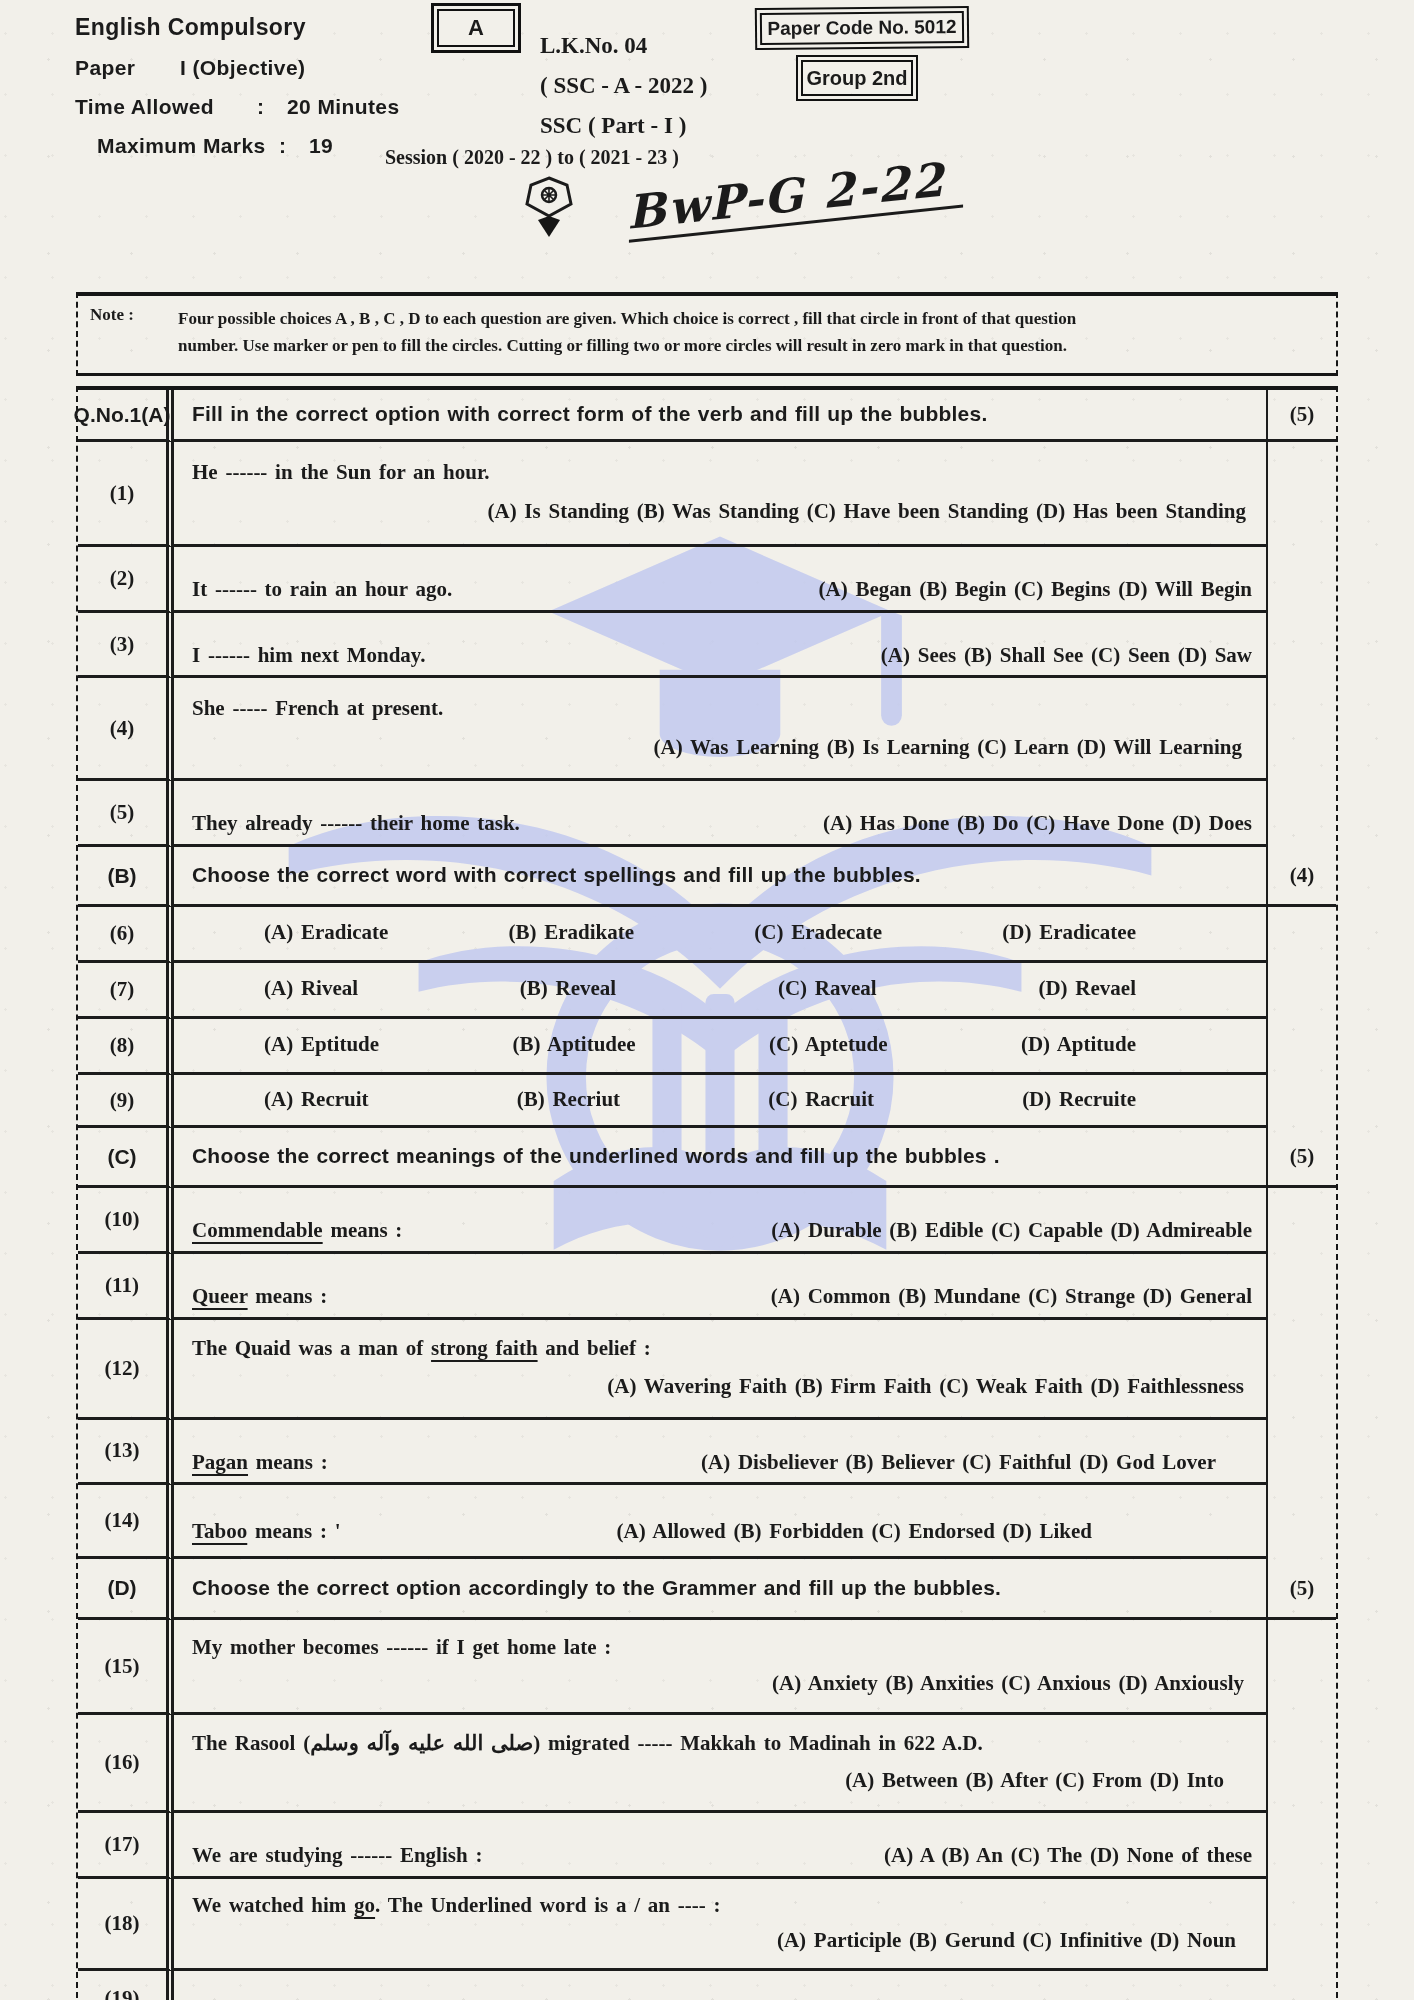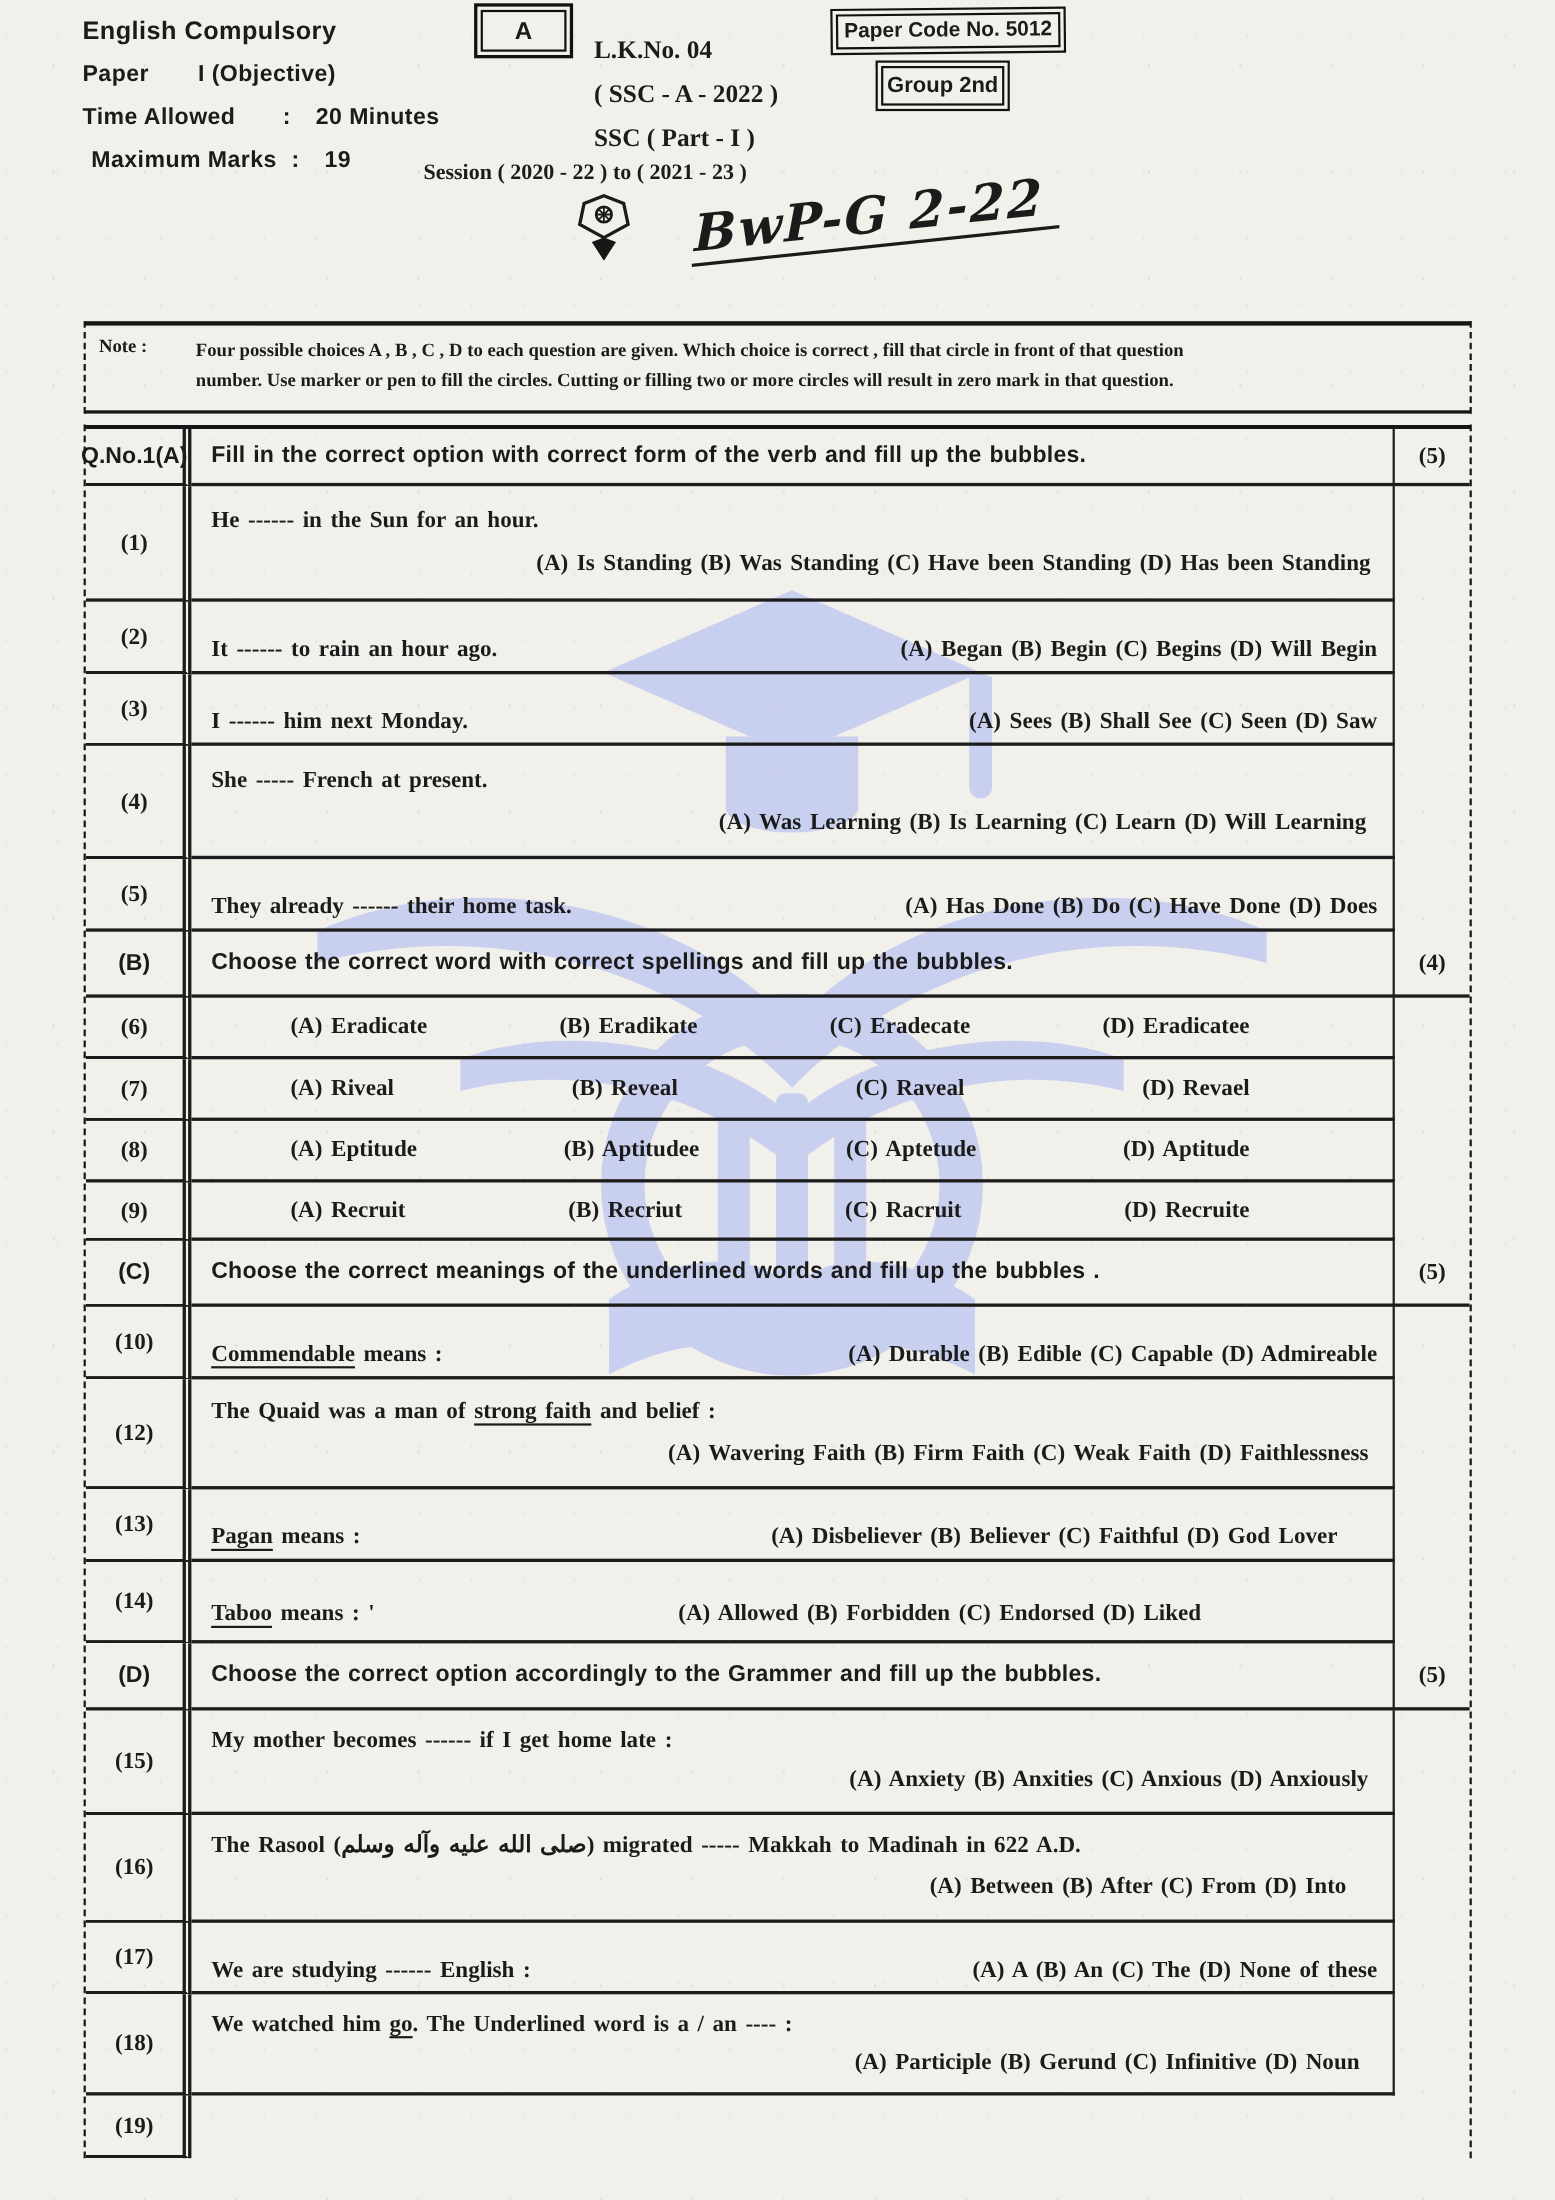--- a/index.html
+++ b/index.html
@@ -14,21 +14,21 @@
     font-family:"Liberation Serif","DejaVu Serif",serif;
   }
 
   
   .hdr-left{position:absolute; left:75px; top:14px; z-index:2;}
   .hl-row{display:grid; margin-bottom:15px; font-weight:700; font-size:21px;
           font-family:"Liberation Sans","DejaVu Sans",sans-serif; letter-spacing:.4px;}
   .hl-title{font-size:23px;}
   .row-paper{grid-template-columns:105px auto;}
   .row-3col{grid-template-columns:182px 30px auto;}
-  .row-marks{padding-left:8px;}
+  .row-marks{padding-left:8px;margin-left:14px;}
 
   .version-box{position:absolute; left:437px; top:9px; width:74px; height:34px; z-index:2;
     border:2px solid #111; box-shadow:0 0 0 3px #f2f0ea, 0 0 0 6px #111;
     display:flex; align-items:center; justify-content:center;
     font-weight:700; font-size:22px; font-family:"Liberation Sans",sans-serif;}
   .lk-block{position:absolute; left:540px; top:26px; z-index:2; font-weight:700; font-size:23px; line-height:40px;}
   .session-line{position:absolute; left:385px; top:146px; z-index:2; font-weight:700; font-size:20px;}
   .stamp{position:absolute; z-index:2; border:2px solid #111;
     box-shadow:0 0 0 3px #f2f0ea, 0 0 0 5px #111;
     display:flex; align-items:center; justify-content:center;
@@ -275,20 +275,30 @@
       <div class="qrow" style="min-height: 53px;">
         <div class="qno">(10)</div>
         <div class="qcontent">
           <div class="qline split">
             <span><span></span><span class="u">Commendable</span><span> means :</span></span>
             <span><span>(A) Durable  (B) Edible   (C) Capable  (D) Admireable</span></span>
           </div>
         </div>
         <div class="qmarks"></div>
       </div>
+      <div class="qrow" style="min-height: 53px;">
+        <div class="qno">(11)</div>
+        <div class="qcontent">
+          <div class="qline split">
+            <span><span></span><span class="u">Queer</span><span>  means :</span></span>
+            <span><span>(A) Common  (B) Mundane  (C) Strange   (D) General</span></span>
+          </div>
+        </div>
+        <div class="qmarks"></div>
+      </div>
       <div class="qrow" style="min-height: 100px;">
         <div class="qno">(12)</div>
         <div class="qcontent">
           <div class="qline"><span>The Quaid  was  a man  of </span><span class="u">strong faith</span><span> and  belief :</span></div>
           <div class="qline ralign" style="padding-right: 8px;"><span>(A) Wavering Faith  (B) Firm Faith  (C) Weak Faith  (D) Faithlessness</span></div>
         </div>
         <div class="qmarks"></div>
       </div>
       <div class="qrow" style="min-height: 52px;">
         <div class="qno">(13)</div>

